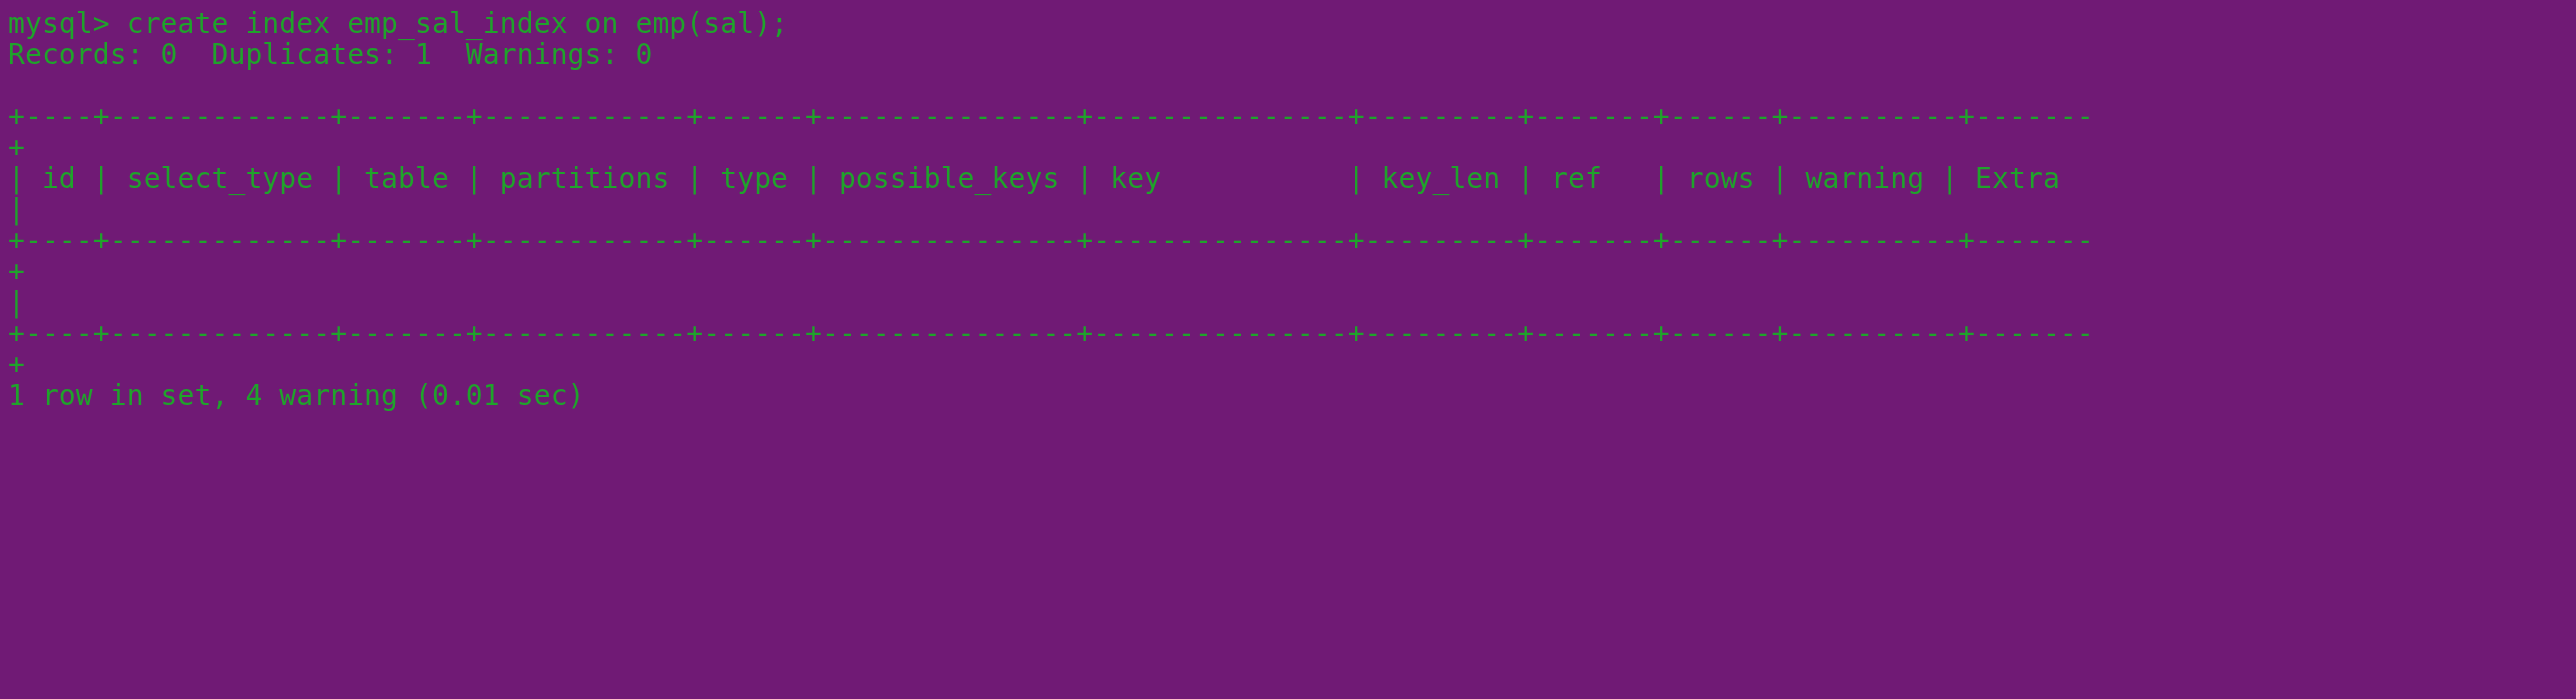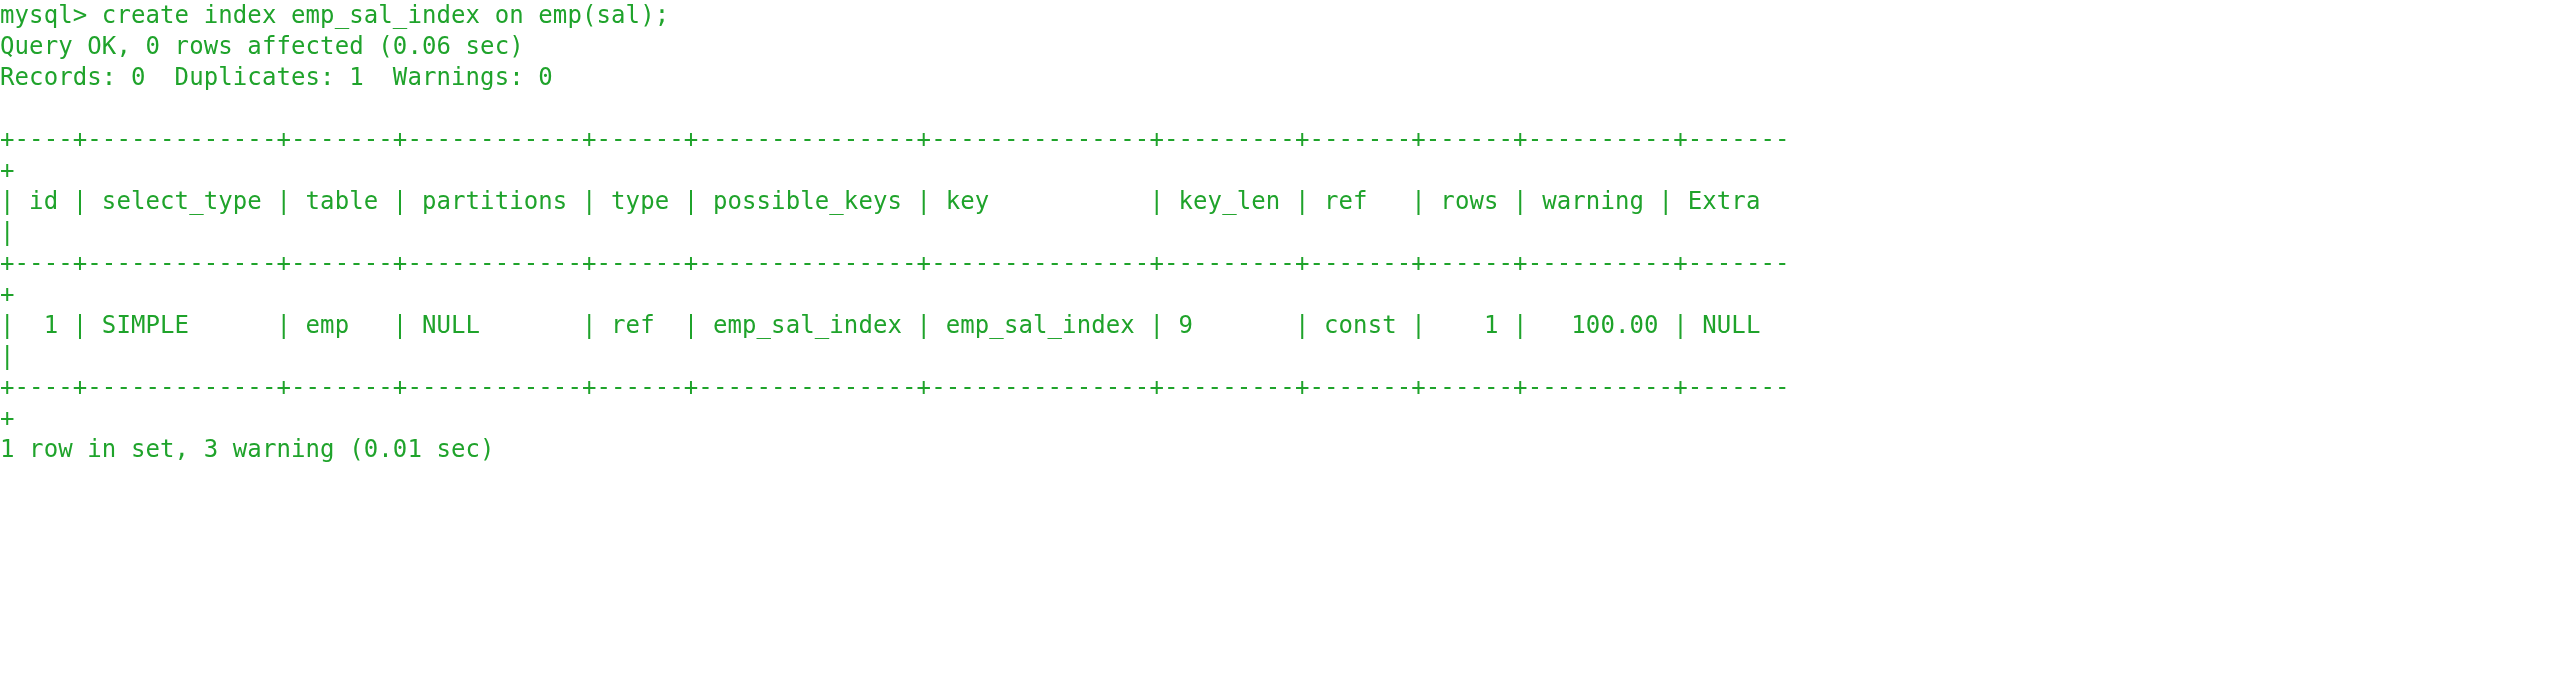--- a/index.html
+++ b/index.html
@@ -10,27 +10,27 @@
   }
   body {
     width: 2576px;
     height: 699px;
     overflow: hidden;
     font-family: "DejaVu Sans Mono", "Liberation Mono", monospace;
   }
   #terminal {
     width: 2576px;
     height: 699px;
-    background: #ffffff;
+    background: #701a75;
     color: #1fa32b;
     font-family: "DejaVu Sans Mono", "Liberation Mono", monospace;
-    font-size: 24px;
+    font-size: 28px;
     line-height: 31px;
     letter-spacing: -0.3px;
-    padding: 0;
+    padding: 8px;
     box-sizing: border-box;
     position: relative;
     overflow: hidden;
   }
   .term-line {
     white-space: pre;
     height: 31px;
     line-height: 31px;
     margin: 0;
     padding: 0;
@@ -40,29 +40,27 @@
   .term-line.blank {
     height: 31px;
   }
 </style>
 </head>
 <body>
 
 <div id="terminal" style="letter-spacing: 0.1px;">
   <div id="terminal-output">
       <div class="term-line">mysql&gt; create index emp_sal_index on emp(sal);</div>
-      <div class="term-line">Query OK, 0 rows affected (0.06 sec)</div>
       <div class="term-line">Records: 0  Duplicates: 1  Warnings: 0</div>
       <div class="term-line blank"></div>
       <div class="term-line">+----+-------------+-------+------------+------+---------------+---------------+---------+-------+------+----------+-------</div>
       <div class="term-line">+</div>
       <div class="term-line">| id | select_type | table | partitions | type | possible_keys | key           | key_len | ref   | rows | warning | Extra</div>
       <div class="term-line">|</div>
       <div class="term-line">+----+-------------+-------+------------+------+---------------+---------------+---------+-------+------+----------+-------</div>
       <div class="term-line">+</div>
-      <div class="term-line">|  1 | SIMPLE      | emp   | NULL       | ref  | emp_sal_index | emp_sal_index | 9       | const |    1 |   100.00 | NULL </div>
       <div class="term-line">|</div>
       <div class="term-line">+----+-------------+-------+------------+------+---------------+---------------+---------+-------+------+----------+-------</div>
       <div class="term-line">+</div>
-      <div class="term-line">1 row in set, 3 warning (0.01 sec)</div>
+      <div class="term-line">1 row in set, 4 warning (0.01 sec)</div>
     </div>
 </div>
 
 
 </body></html>

